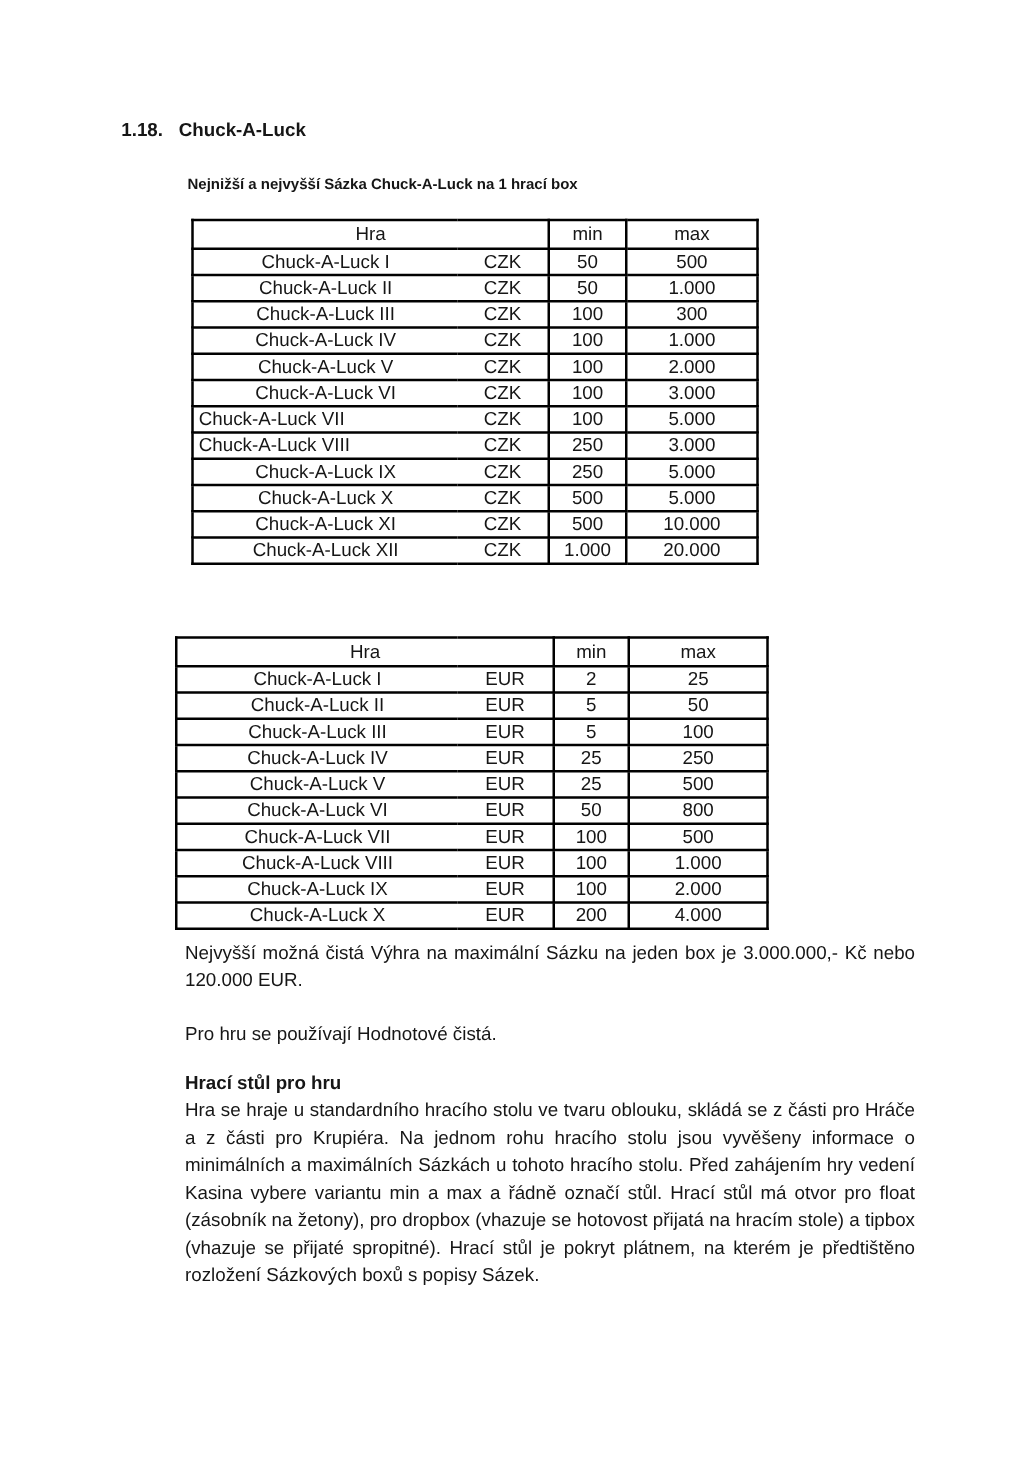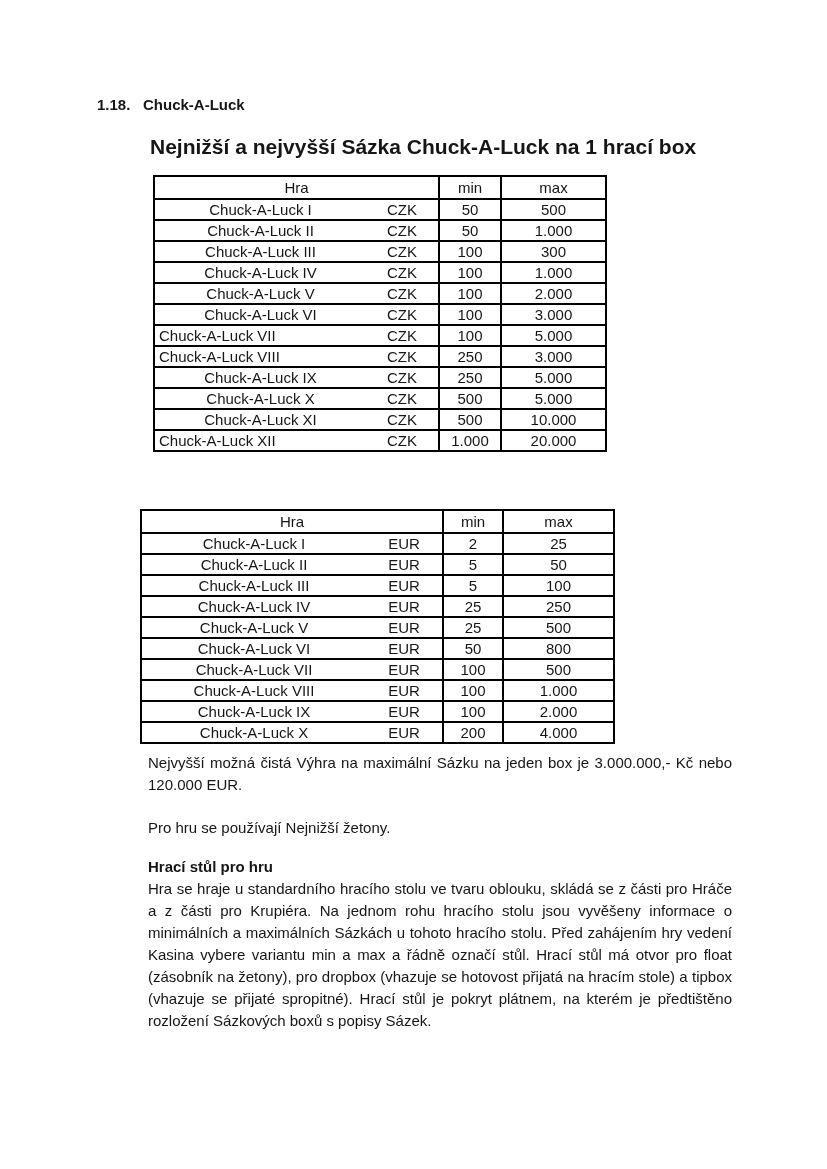--- a/index.html
+++ b/index.html
@@ -26,21 +26,21 @@
     white-space: nowrap;
   }
   .sec-num {
     display: inline-block;
     width: 46px;
   }
   .subtitle {
     position: absolute;
     left: 150px;
     top: 137px;
-    font-size: 21px;
+    font-size: 12px;
     font-weight: bold;
     line-height: 20px;
     white-space: nowrap;
   }
   table.limits {
     position: absolute;
     border-collapse: collapse;
     table-layout: fixed;
     font-size: 15px;
   }
@@ -168,21 +168,21 @@
           <td>500</td>
           <td>5.000</td>
         </tr>
         <tr>
           <td class="game" style="text-align: center;">Chuck-A-Luck XI</td>
           <td class="cur">CZK</td>
           <td>500</td>
           <td>10.000</td>
         </tr>
         <tr>
-          <td class="game" style="text-align: left;">Chuck-A-Luck XII</td>
+          <td class="game" style="text-align: center;">Chuck-A-Luck XII</td>
           <td class="cur">CZK</td>
           <td>1.000</td>
           <td>20.000</td>
         </tr>
       </tbody>
   </table>
 
   <table class="limits t2">
     <colgroup>
       <col style="width:225px">
@@ -256,19 +256,19 @@
           <td class="game" style="text-align: center;">Chuck-A-Luck X</td>
           <td class="cur">EUR</td>
           <td>200</td>
           <td>4.000</td>
         </tr>
       </tbody>
   </table>
 
   <div class="para p-maxwin">Nejvyšší možná čistá Výhra na maximální Sázku na jeden box je 3.000.000,- Kč nebo 120.000 EUR.</div>
 
-  <div class="para p-chips">Pro hru se používají Nejnižší žetony.</div>
+  <div class="para p-chips">Pro hru se používají Hodnotové čistá.</div>
 
   <div class="para p-tabletitle">Hrací stůl pro hru</div>
 
   <div class="para p-tablebody">Hra se hraje u standardního hracího stolu ve tvaru oblouku, skládá se z části pro Hráče a z části pro Krupiéra. Na jednom rohu hracího stolu jsou vyvěšeny informace o minimálních a maximálních Sázkách u tohoto hracího stolu. Před zahájením hry vedení Kasina vybere variantu min a max a řádně označí stůl. Hrací stůl má otvor pro float (zásobník na žetony), pro dropbox (vhazuje se hotovost přijatá na hracím stole) a tipbox (vhazuje se přijaté spropitné). Hrací stůl je pokryt plátnem, na kterém je předtištěno rozložení Sázkových boxů s popisy Sázek.</div>
 
 </div>
 
 </body></html>

